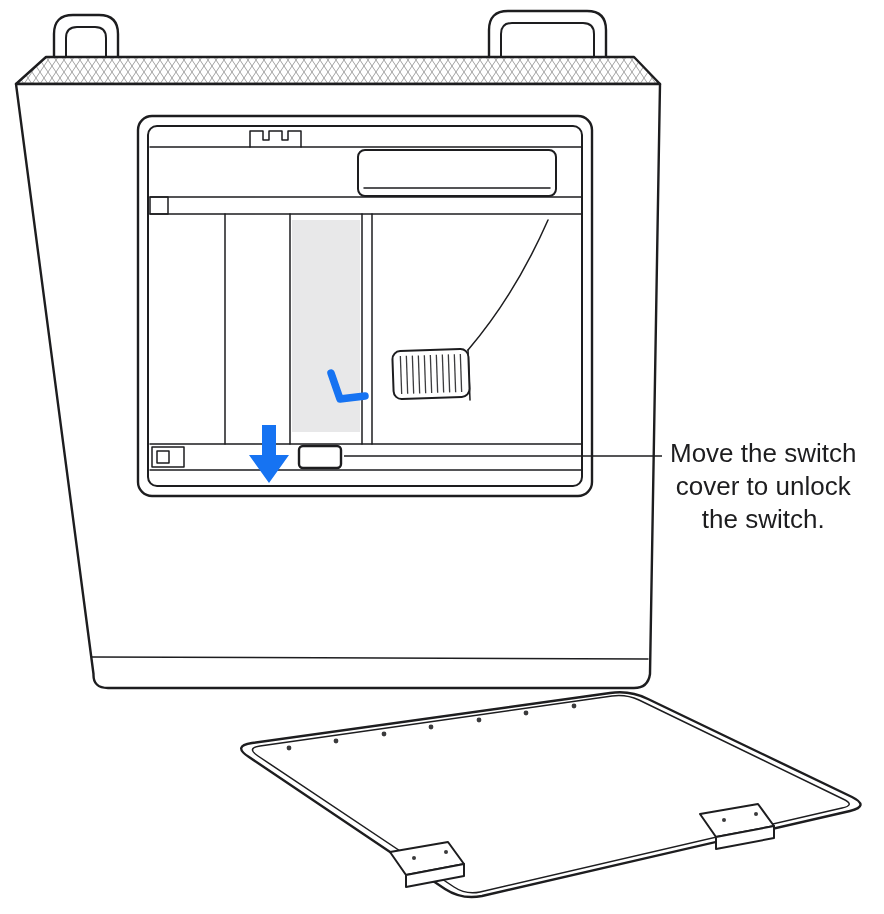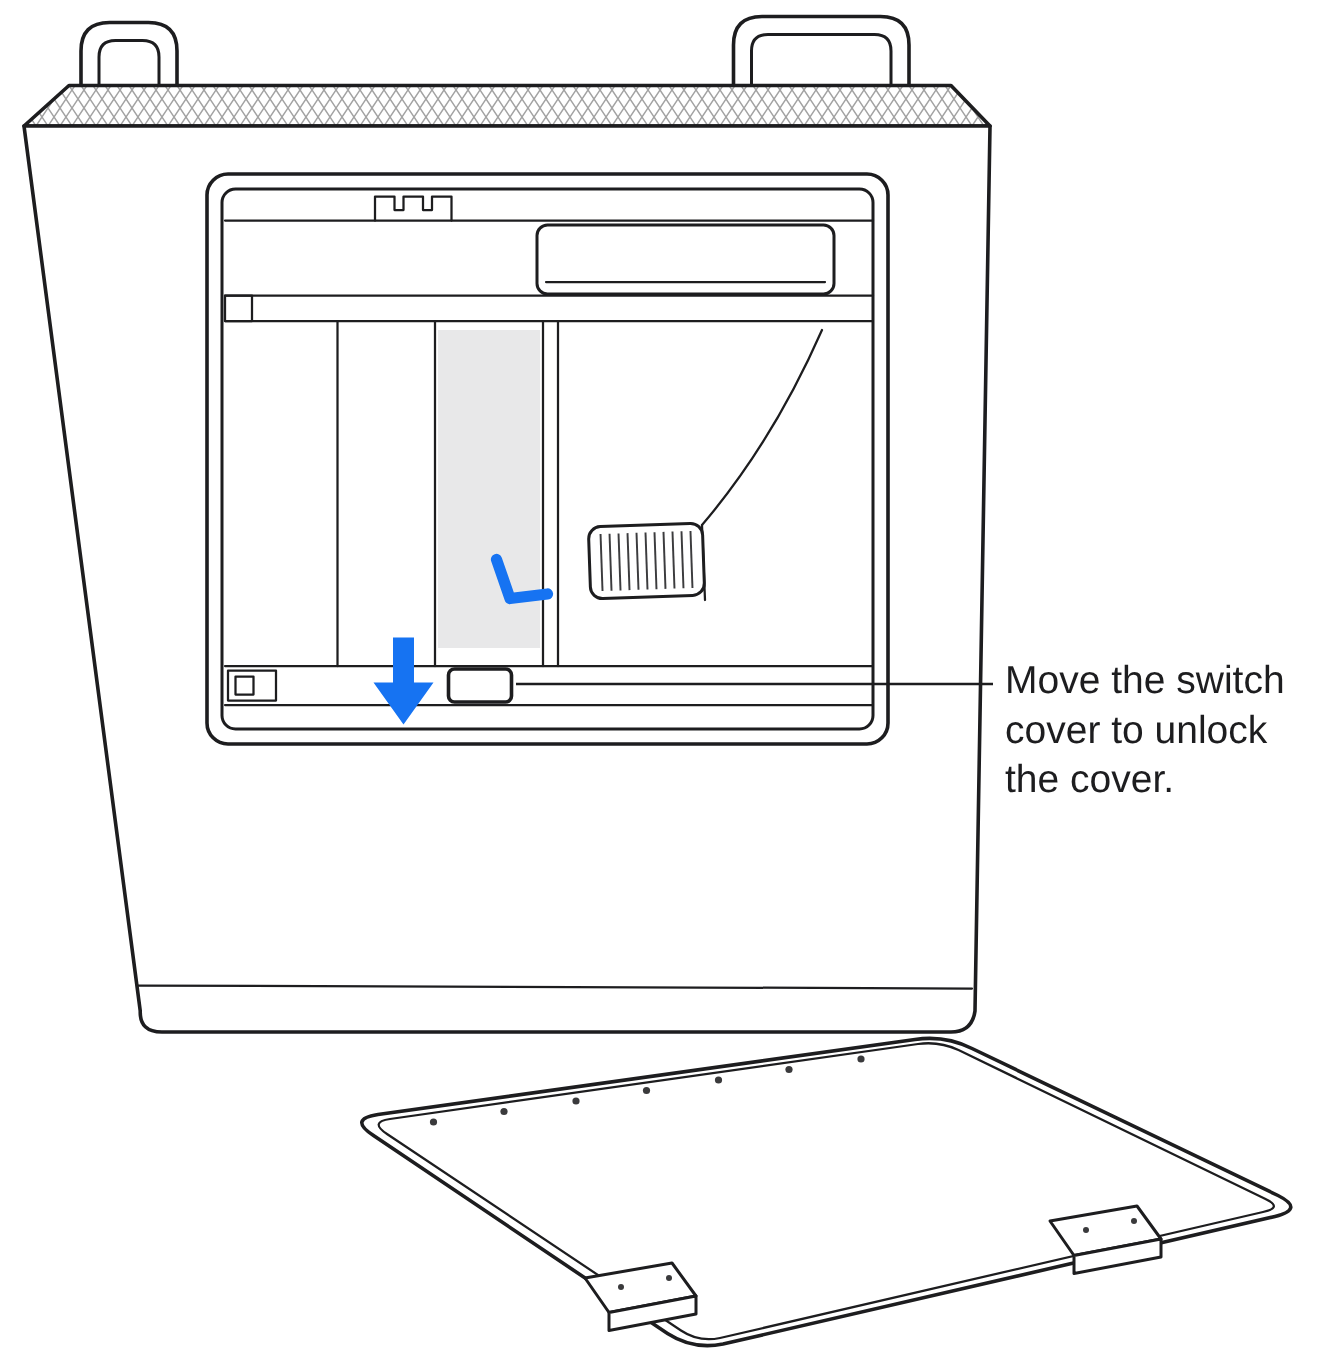--- a/index.html
+++ b/index.html
@@ -26,20 +26,21 @@
   .blue-stroke{stroke:var(--accent);fill:none;stroke-width:7.5;stroke-linecap:round;stroke-linejoin:round;}
   .blue-fill{fill:var(--accent);stroke:none;}
   .dot{fill:#3a3a3c;stroke:none;}
   .hatch{stroke:#3c3c3e;stroke-width:1.3;}
   .callout-text{
     position:absolute;
     left:670px;top:437px;
     font-size:26px;line-height:33px;
     color:var(--line);
     white-space:nowrap;
+    text-align:center;
   }
   .callout-text span{display:block;}
 </style>
 </head>
 <body>
 
 <div class="stage">
 
   <svg width="884" height="914" viewBox="0 0 884 914">
     <defs>
@@ -162,15 +163,15 @@
       <path class="blue-stroke" d="M331,373 L340,399 L365,396"></path>
       <path class="blue-fill" d="M262,425 L276,425 L276,455 L289,455 L269,483 L249,455 L262,455 Z"></path>
     </g>
 
     <line x1="344" y1="456" x2="662" y2="456" stroke="var(--line)" stroke-width="1.6"></line>
   </svg>
 
   <div class="callout-text">
     <span>Move the switch</span>
     <span>cover to unlock</span>
-    <span>the cover.</span>
+    <span>the switch.</span>
   </div>
 </div>
 
 </body></html>

